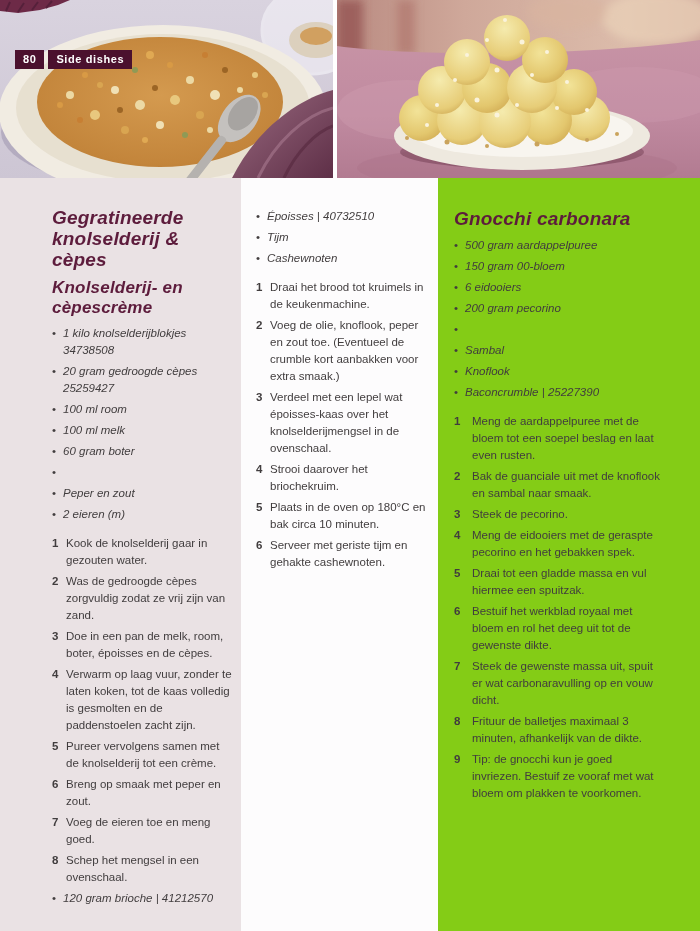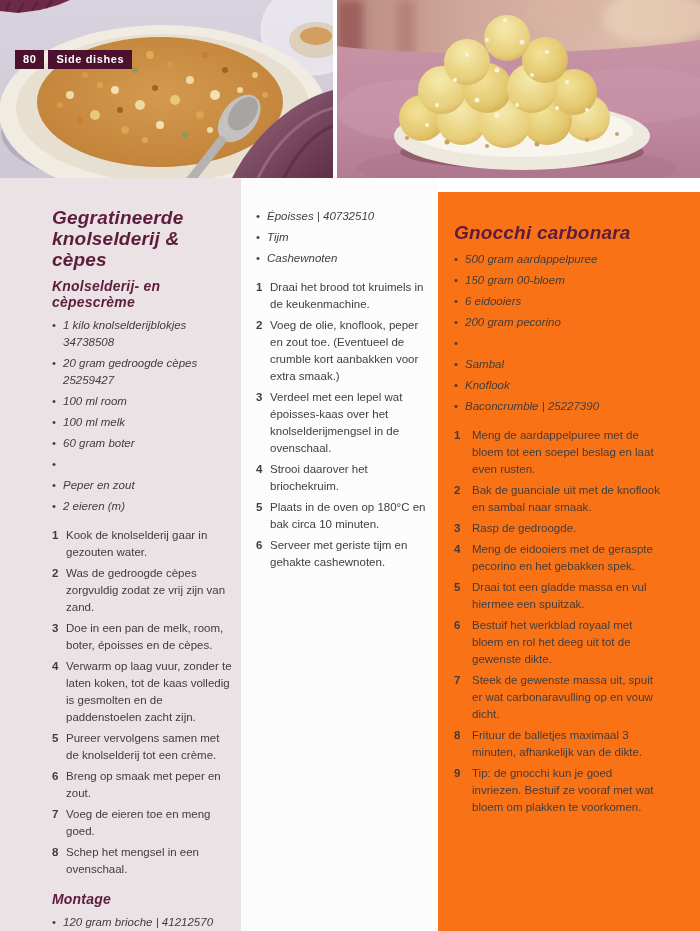--- a/index.html
+++ b/index.html
@@ -16,25 +16,25 @@
   
   .badge{position:absolute;top:50px;left:15px;display:flex;gap:4px;z-index:5;}
   .badge-box{background:#4b112e;color:#ffffff;font-size:11px;font-weight:bold;
              letter-spacing:0.6px;padding:4px 8px;line-height:11px;}
 
   
   .columns{display:flex;height:753px;color:#413d3e;}
   .col{box-sizing:border-box;}
   .col1{width:241px;background:#eae2e4;padding:29px 8px 11px 52px;}
   .col2{width:197px;background:#fdfcfd;padding:30px 12px 0 15px;}
-  .col3{width:262px;background:#f97316;padding:30px 38px 0 16px;margin-top:14px;}
+  .col3{width:262px;background:#84cc16;padding:30px 38px 0 16px;}
 
   .recipe-title{font-size:19px;line-height:21px;font-style:italic;font-weight:bold;
                 color:#5d1c3c;letter-spacing:0.2px;margin:0 0 8px 0;}
-  .section-heading{font-size:14px;font-weight:bold;font-style:italic;color:#5d1c3c;
+  .section-heading{font-size:17px;font-weight:bold;font-style:italic;color:#5d1c3c;
                    margin:13px 0 7px 0;letter-spacing:0.2px;}
   .section-heading.first{margin-top:0;}
 
   ul.ingredients{list-style:none;margin:0;padding:0;font-style:italic;font-size:11.5px;line-height:17px;}
   ul.ingredients li{display:flex;margin:0 0 4px 0;}
   ul.ingredients .bullet{width:11px;flex:0 0 11px;font-style:normal;}
 
   ol.steps{list-style:none;margin:12px 0 0 0;padding:0;font-size:11.5px;line-height:17px;}
   ol.steps li{display:flex;margin:0 0 4px 0;}
   ol.steps .step-n{font-weight:bold;flex:0 0 14px;}
@@ -300,21 +300,20 @@
           <li>
             <span class="step-n">7</span>
             <span class="step-t">Voeg de eieren toe en meng goed.</span>
           </li>
 
           <li>
             <span class="step-n">8</span>
             <span class="step-t">Schep het mengsel in een ovenschaal.</span>
           </li>
         </ol>
-      <h3 class="section-heading">Montage</h3>
       <ul class="ingredients">
 
           <li>
             <span class="bullet">•</span>
             <span class="ing-text">120 gram brioche | 41212570</span>
           </li>
 
         </ul>
     </div>
 
@@ -420,21 +419,21 @@
             <span class="step-t">Meng de aardappelpuree met de bloem tot een soepel beslag en laat even rusten.</span>
           </li>
 
           <li>
             <span class="step-n">2</span>
             <span class="step-t">Bak de guanciale uit met de knoflook en sambal naar smaak.</span>
           </li>
 
           <li>
             <span class="step-n">3</span>
-            <span class="step-t">Rasp de gedroogde.</span>
+            <span class="step-t">Steek de pecorino.</span>
           </li>
 
           <li>
             <span class="step-n">4</span>
             <span class="step-t">Meng de eidooiers met de geraspte pecorino en het gebakken spek.</span>
           </li>
 
           <li>
             <span class="step-n">5</span>
             <span class="step-t">Draai tot een gladde massa en vul hiermee een spuitzak.</span>

